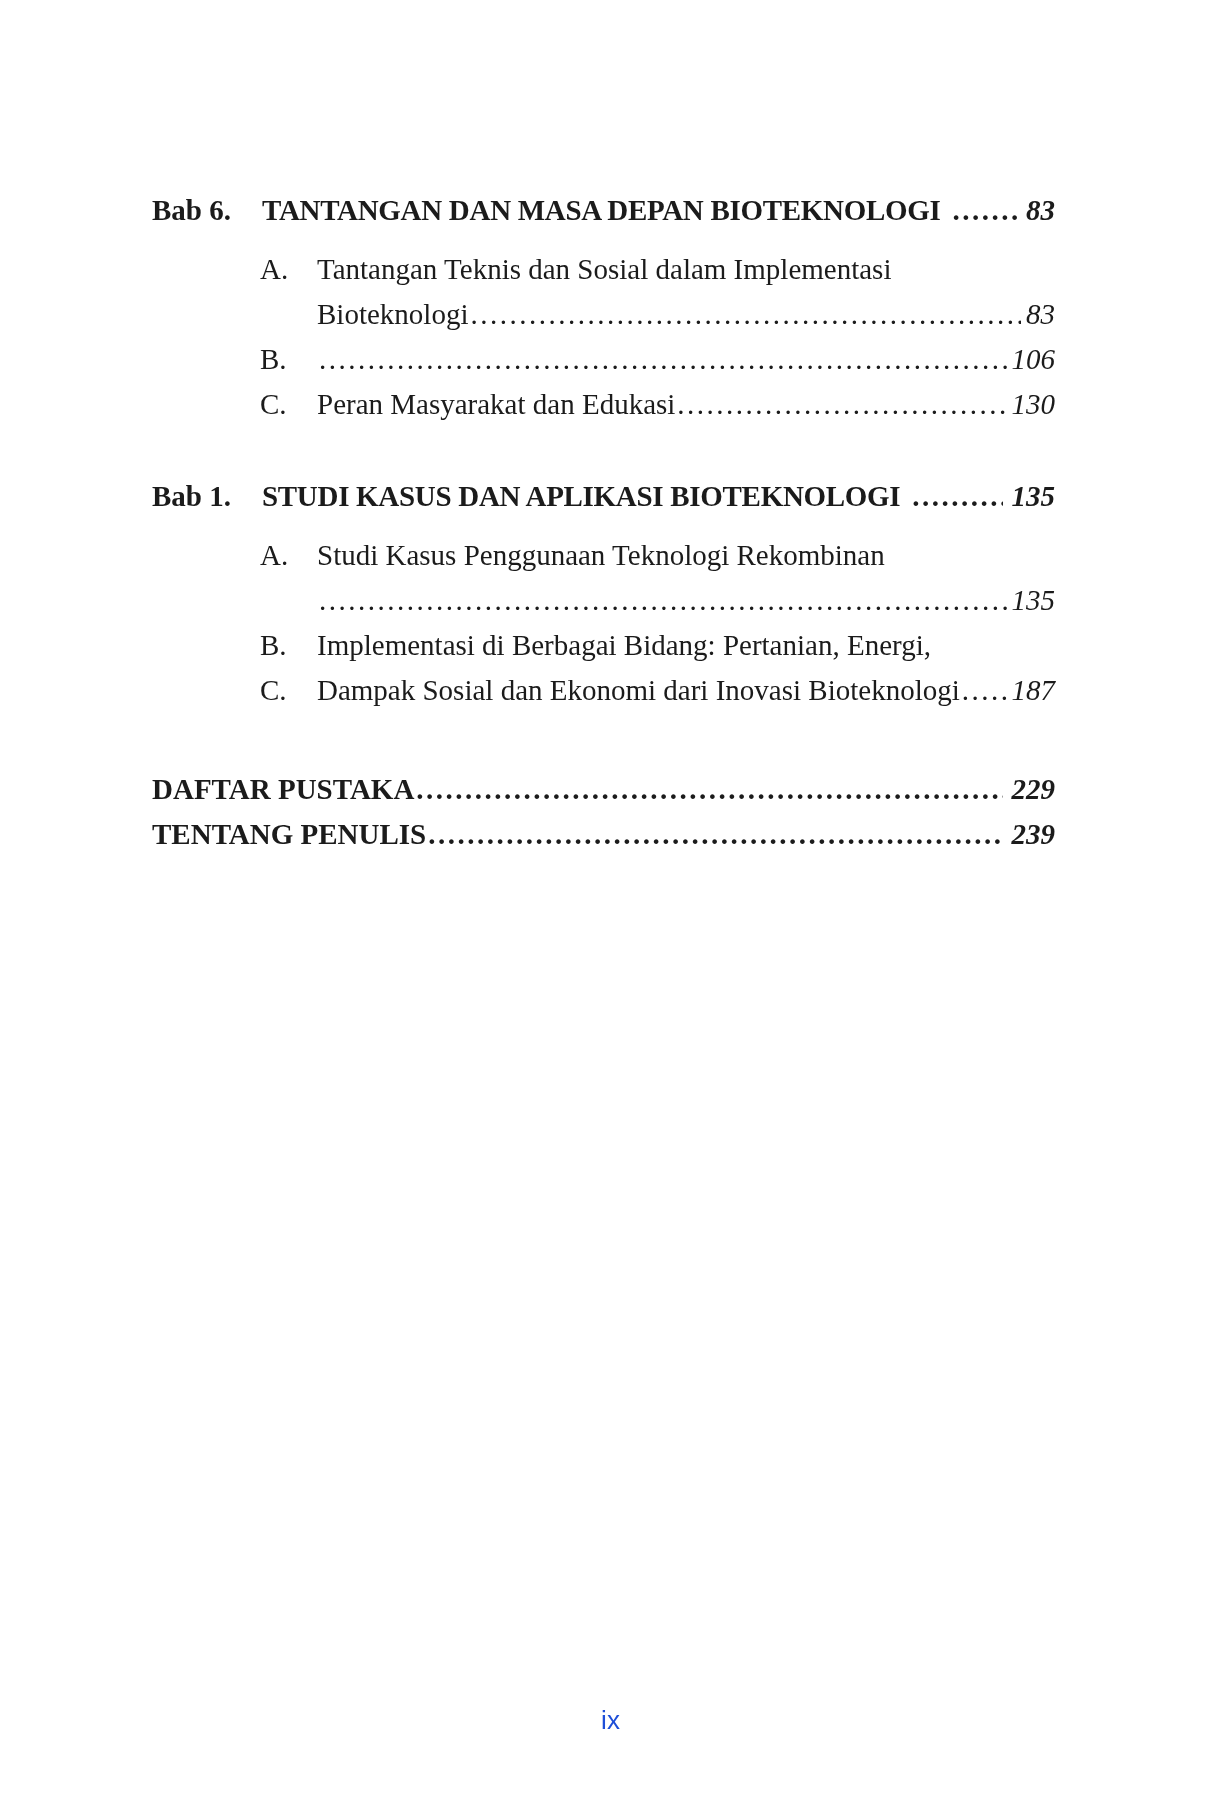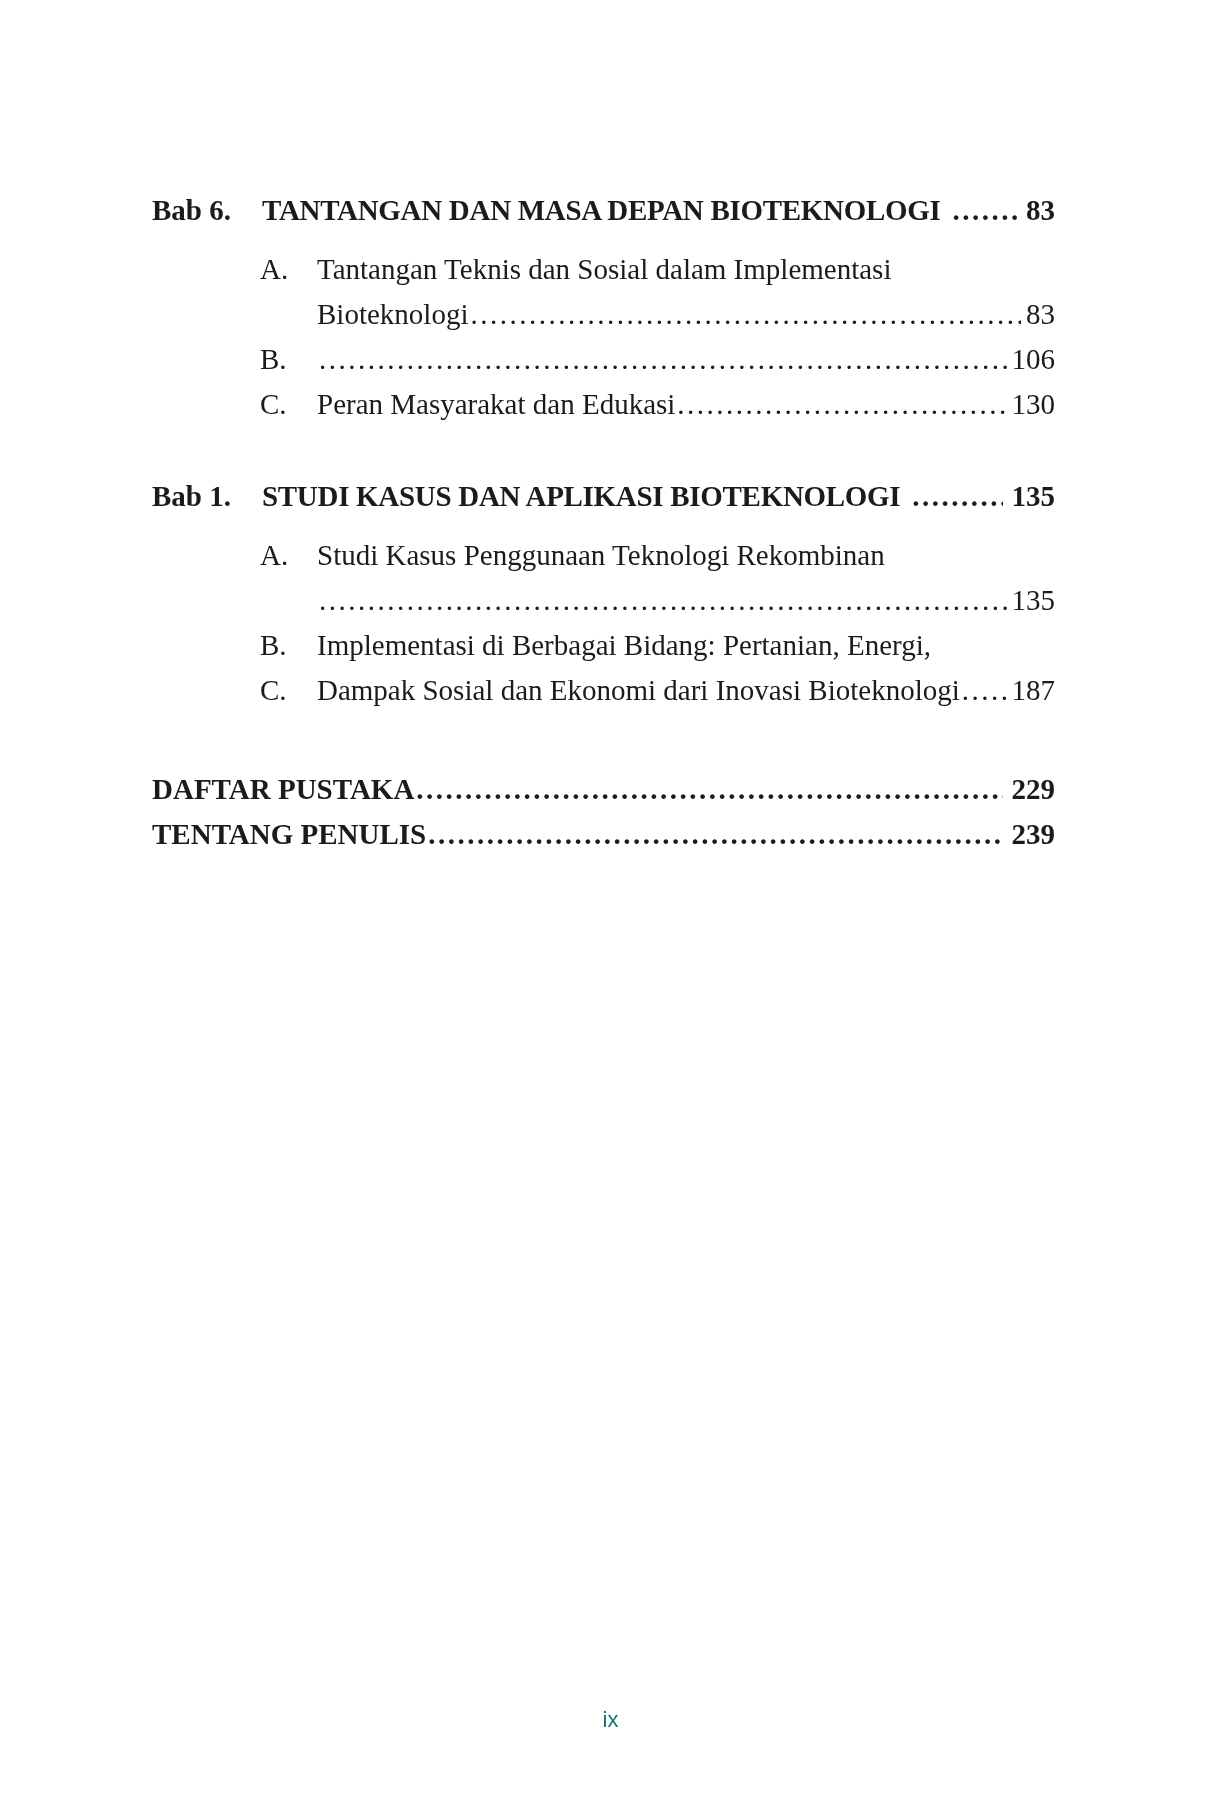--- a/index.html
+++ b/index.html
@@ -66,43 +66,43 @@
     min-width: 0;
     overflow: hidden;
     white-space: nowrap;
     margin: 0 2px;
   }
   .leader::after {
     content: "................................................................................................................................................................................";
     letter-spacing: 2.5px;
   }
   .chapter-heading .leader { padding-left: 10px; }
-  .pagenum { padding-left: 3px; }
+  .pagenum { padding-left: 3px; font-style: italic; }
   .chapter-heading .pagenum,
   .back-row .pagenum { padding-left: 7px; }
   .back-matter {
     margin-top: 54px;
   }
   .back-row {
     display: flex;
     align-items: center;
     font-weight: bold;
     font-size: 29px;
     line-height: 45px;
   }
   .footer-folio {
     position: absolute;
     top: 1705px;
     left: 0;
     width: 100%;
     text-align: center;
     font-family: "Liberation Sans", sans-serif;
-    font-size: 22px;
+    font-size: 26px;
     line-height: 30px;
-    color: #0f766e;
+    color: #1d4ed8;
   }
 </style>
 </head>
 <body>
 
 <div class="content">
 
   <div class="chapter-heading">
     <span class="chapter-label">Bab 6.</span>
     <span class="txt chapter-title">TANTANGAN DAN MASA DEPAN BIOTEKNOLOGI</span>

